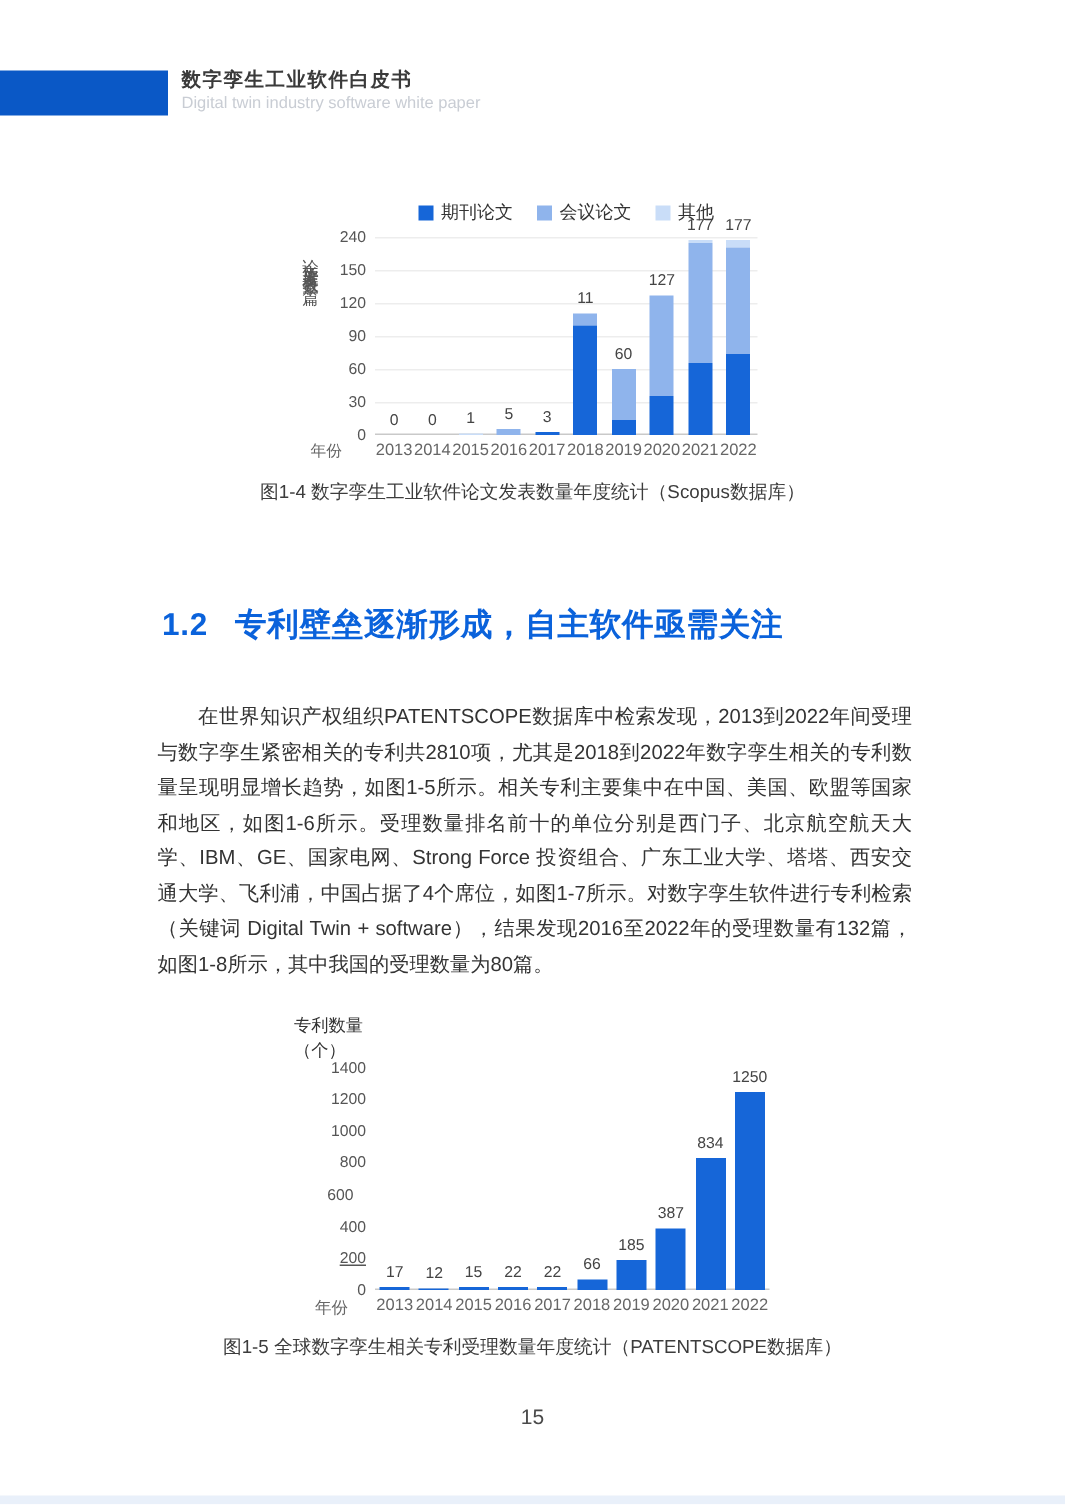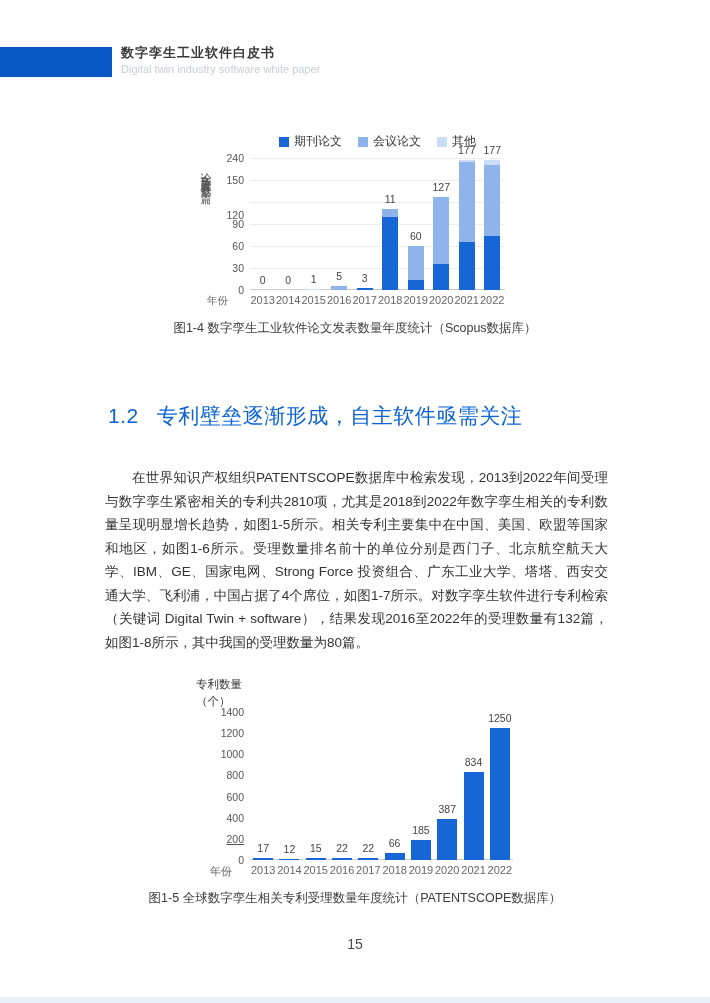--- a/index.html
+++ b/index.html
@@ -27,21 +27,21 @@
   .legend{position:absolute;left:250px;top:133px;width:255px;display:flex;justify-content:center;gap:16px;}
   .legend-item{display:flex;align-items:center;gap:5px;font-size:12px;color:#333;}
   .legend-sw{width:10px;height:10px;display:inline-block;}
   .ylab-vert{position:absolute;left:198px;top:164px;writing-mode:vertical-rl;font-size:11px;color:#555;letter-spacing:2px;}
   
   .c2-title{position:absolute;left:196px;top:676px;font-size:11.5px;color:#333;line-height:17px;}
   .c2bar{width:20px;background:#1666D8;}
   .c2 .stack{width:20px;}
   
   .caption{position:absolute;left:0;width:710px;text-align:center;font-size:12.5px;color:#3c3c3c;}
-  .section-h{position:absolute;left:108px;top:402px;font-size:21px;font-weight:normal;color:#0A62DB;letter-spacing:0.5px;}
+  .section-h{position:absolute;left:108px;top:402px;font-size:21px;font-weight:bold;color:#0A62DB;letter-spacing:0.5px;}
   .section-h .num{margin-right:18px;}
   .body-par{position:absolute;left:105px;top:466px;width:503px;font-size:13.5px;line-height:23.5px;
     color:#333;text-align:justify;text-indent:2em;}
   .pageno{position:absolute;left:0;top:936px;width:710px;text-align:center;font-size:14px;color:#4a4a4a;}
   .footer-band{position:absolute;left:0;bottom:0;width:710px;height:6px;background:#e9f0fa;}
 </style>
 </head>
 <body>
 
 <div class="page">
@@ -63,21 +63,21 @@
         <span class="legend-sw" style="background: rgb(201, 221, 248);"></span>
         <span>其他</span>
       </div>
     </div>
   <div class="ylab-vert">论文年度发表数量/篇</div>
   <div id="c1-yticks">
       <div class="ytick" style="left: 210px; top: 284px;">0</div>
       <div class="ytick" style="left: 210px; top: 262px;">30</div>
       <div class="ytick" style="left: 210px; top: 240px;">60</div>
       <div class="ytick" style="left: 210px; top: 218px;">90</div>
-      <div class="ytick" style="left: 210px; top: 196px; margin-top: 13px;">120</div>
+      <div class="ytick" style="left: 210px; top: 196px;">120</div>
       <div class="ytick" style="left: 210px; top: 174px;">150</div>
       <div class="ytick" style="left: 210px; top: 152px;">240</div>
     </div>
   <div class="plot" id="c1" style="left:250px;top:158px;width:255px;height:132px;">
       <div class="gridline" style="top: 110px;"></div>
       <div class="gridline" style="top: 88px;"></div>
       <div class="gridline" style="top: 66px;"></div>
       <div class="gridline" style="top: 44px;"></div>
       <div class="gridline" style="top: 22px;"></div>
       <div class="gridline" style="top: 0px;"></div>
@@ -168,21 +168,21 @@
   <div class="body-par">在世界知识产权组织PATENTSCOPE数据库中检索发现，2013到2022年间受理与数字孪生紧密相关的专利共2810项，尤其是2018到2022年数字孪生相关的专利数量呈现明显增长趋势，如图1-5所示。相关专利主要集中在中国、美国、欧盟等国家和地区，如图1-6所示。受理数量排名前十的单位分别是西门子、北京航空航天大学、IBM、GE、国家电网、Strong Force 投资组合、广东工业大学、塔塔、西安交通大学、飞利浦，中国占据了4个席位，如图1-7所示。对数字孪生软件进行专利检索（关键词 Digital Twin + software），结果发现2016至2022年的受理数量有132篇，如图1-8所示，其中我国的受理数量为80篇。</div>
 
   <div class="c2-title">
     <div>专利数量</div>
     <div>（个）</div>
   </div>
   <div id="c2-yticks">
       <div class="ytick" style="left: 210px; top: 854px;">0</div>
       <div class="ytick" style="left: 210px; top: 832.857px; text-decoration: underline;">200</div>
       <div class="ytick" style="left: 210px; top: 811.714px;">400</div>
-      <div class="ytick" style="left: 210px; top: 790.571px;">600</div>
+      <div class="ytick" style="left: 210px; top: 790.571px; text-align: center;">600</div>
       <div class="ytick" style="left: 210px; top: 769.429px;">800</div>
       <div class="ytick" style="left: 210px; top: 748.286px;">1000</div>
       <div class="ytick" style="left: 210px; top: 727.143px;">1200</div>
       <div class="ytick" style="left: 210px; top: 706px;">1400</div>
     </div>
   <div class="plot c2" id="c2" style="left:250px;top:712px;width:263px;height:148px;">
       <div class="axisline"></div>
       <div class="slot">
         <div class="vlabel" style="bottom: 5.79714px;">17</div>
         <div class="stack">

